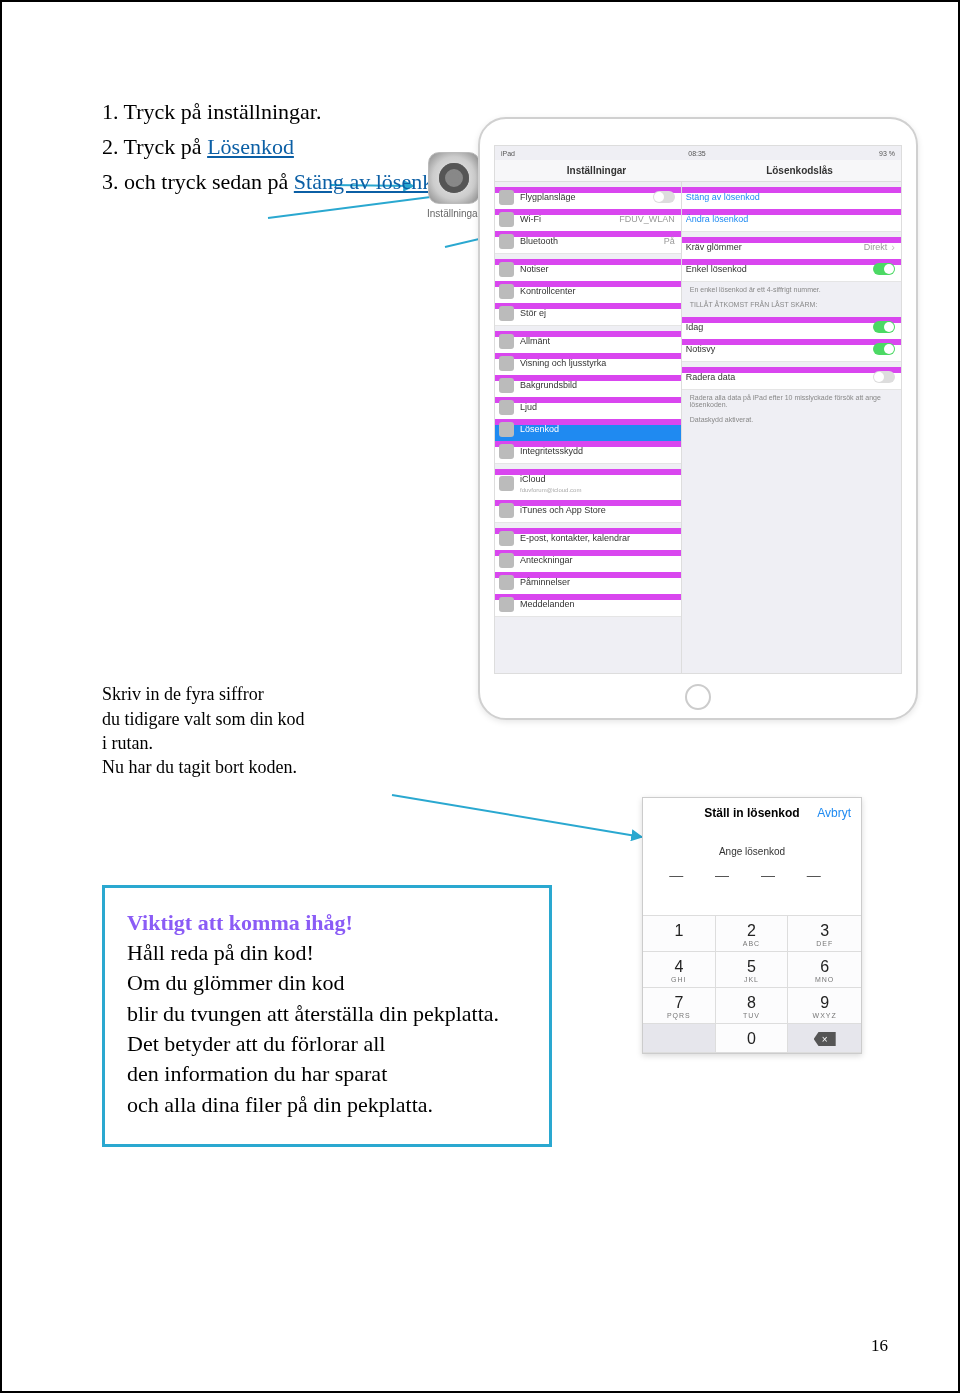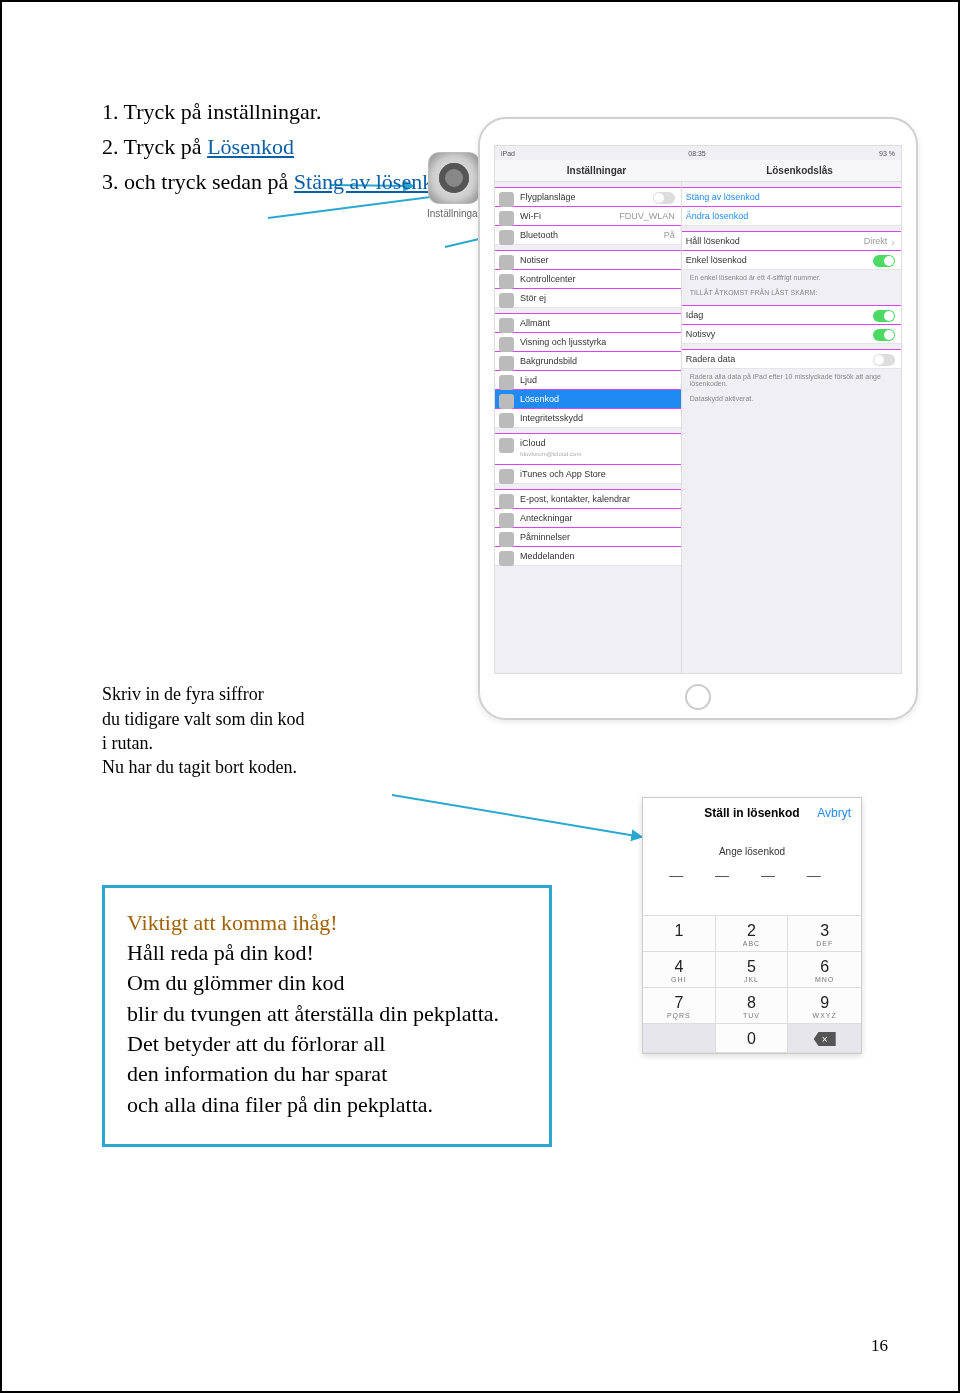--- a/index.html
+++ b/index.html
@@ -12,21 +12,21 @@
   .content { position: absolute; left: 100px; top: 95px; width: 760px; }
   h2.title { font-size: 24px; font-weight: bold; margin-bottom: 40px; }
   .steps { font-size: 22px; line-height: 1.4; }
   .steps .step { margin-bottom: 4px; }
   .link { color: #0b5fa5; text-decoration: underline; }
   .block2 { margin-top: 485px; font-size: 18px; line-height: 1.35; }
   .important-box {
     border: 3px solid #2aa8d0; padding: 20px 22px 24px 22px;
     margin-top: 105px; width: 450px; font-size: 22px; line-height: 1.38;
   }
-  .important-box .hdr { color: #a16207; font-weight: normal; }
+  .important-box .hdr { color: #8b5cf6; font-weight: bold; }
   .pagenum { position: absolute; right: 70px; bottom: 35px; font-size: 17px; }
 
   
   .settings-icon-wrap { position: absolute; left: 420px; top: 150px; width: 64px; text-align:center; }
   .settings-icon {
     width: 52px; height: 52px; border-radius: 11px; margin: 0 auto;
     background: radial-gradient(circle at 50% 50%, #eee 0%, #ccc 60%, #888 100%);
     border:1px solid #bbb; position:relative;
   }
   .settings-icon::before{
@@ -52,22 +52,22 @@
     font-size:9px; color:#333; overflow:hidden;
   }
   .status-bar { height:14px; display:flex; justify-content:space-between; align-items:center; padding:0 6px; font-size:7px; color:#555;}
   .titlebar { display:flex; height:22px; }
   .titlebar .left, .titlebar .right { flex:0 0 50%; display:flex; align-items:center; justify-content:center; font-weight:bold; font-size:10px; background:#f7f7f9; border-bottom:1px solid #ddd;}
   .cols { display:flex; height: calc(100% - 36px); }
   .col-left { width:46%; border-right:1px solid #ddd; }
   .col-right { flex:1; }
   .group { margin-top:6px; }
   .row {
-    background:#fff; border-top:1px solid #d946ef; border-bottom:1px solid #e5e5e5;
-    display:flex; align-items:flex-start; padding:4px 6px 12px 4px; height:20px; margin-top:-1px;
+    background:#fff; border-top:6px solid #d946ef; border-bottom:1px solid #e5e5e5;
+    display:flex; align-items:center; padding:4px 6px 12px 4px; height:20px; margin-top:-1px;
   }
   .row.sel { background:#1f8af1; color:#fff; }
   .row .icon { width:15px; height:15px; border-radius:3px; background:#bbb; margin-right:6px; flex:0 0 auto; }
   .row .label { flex:1; white-space:nowrap; overflow:hidden; text-overflow:ellipsis; }
   .row .value { color:#999; margin-left:4px; }
   .caption { font-size:7px; color:#888; padding:4px 8px; }
   .switch {
     width:22px; height:12px; border-radius:6px; background:#4cd964; position:relative; flex:0 0 auto;
   }
   .switch::after{content:"";position:absolute;right:1px;top:1px;width:10px;height:10px;border-radius:50%;background:#fff;}
@@ -266,21 +266,21 @@
             <div class="group">
               <div class="row">
                 <div class="label right-link">Stäng av lösenkod</div>
               </div>
               <div class="row">
                 <div class="label right-link">Ändra lösenkod</div>
               </div>
             </div>
             <div class="group">
               <div class="row">
-                <div class="label">Håll lösenkod</div>
+                <div class="label">Kräv glömmer</div>
                 <div class="value">Direkt</div>
                 <div class="chev">›</div>
               </div>
               <div class="row">
                 <div class="label">Enkel lösenkod</div>
                 <div class="switch"></div>
               </div>
             </div>
             <div class="caption">En enkel lösenkod är ett 4-siffrigt nummer.</div>
             <div class="caption">TILLÅT ÅTKOMST FRÅN LÅST SKÄRM:</div>

